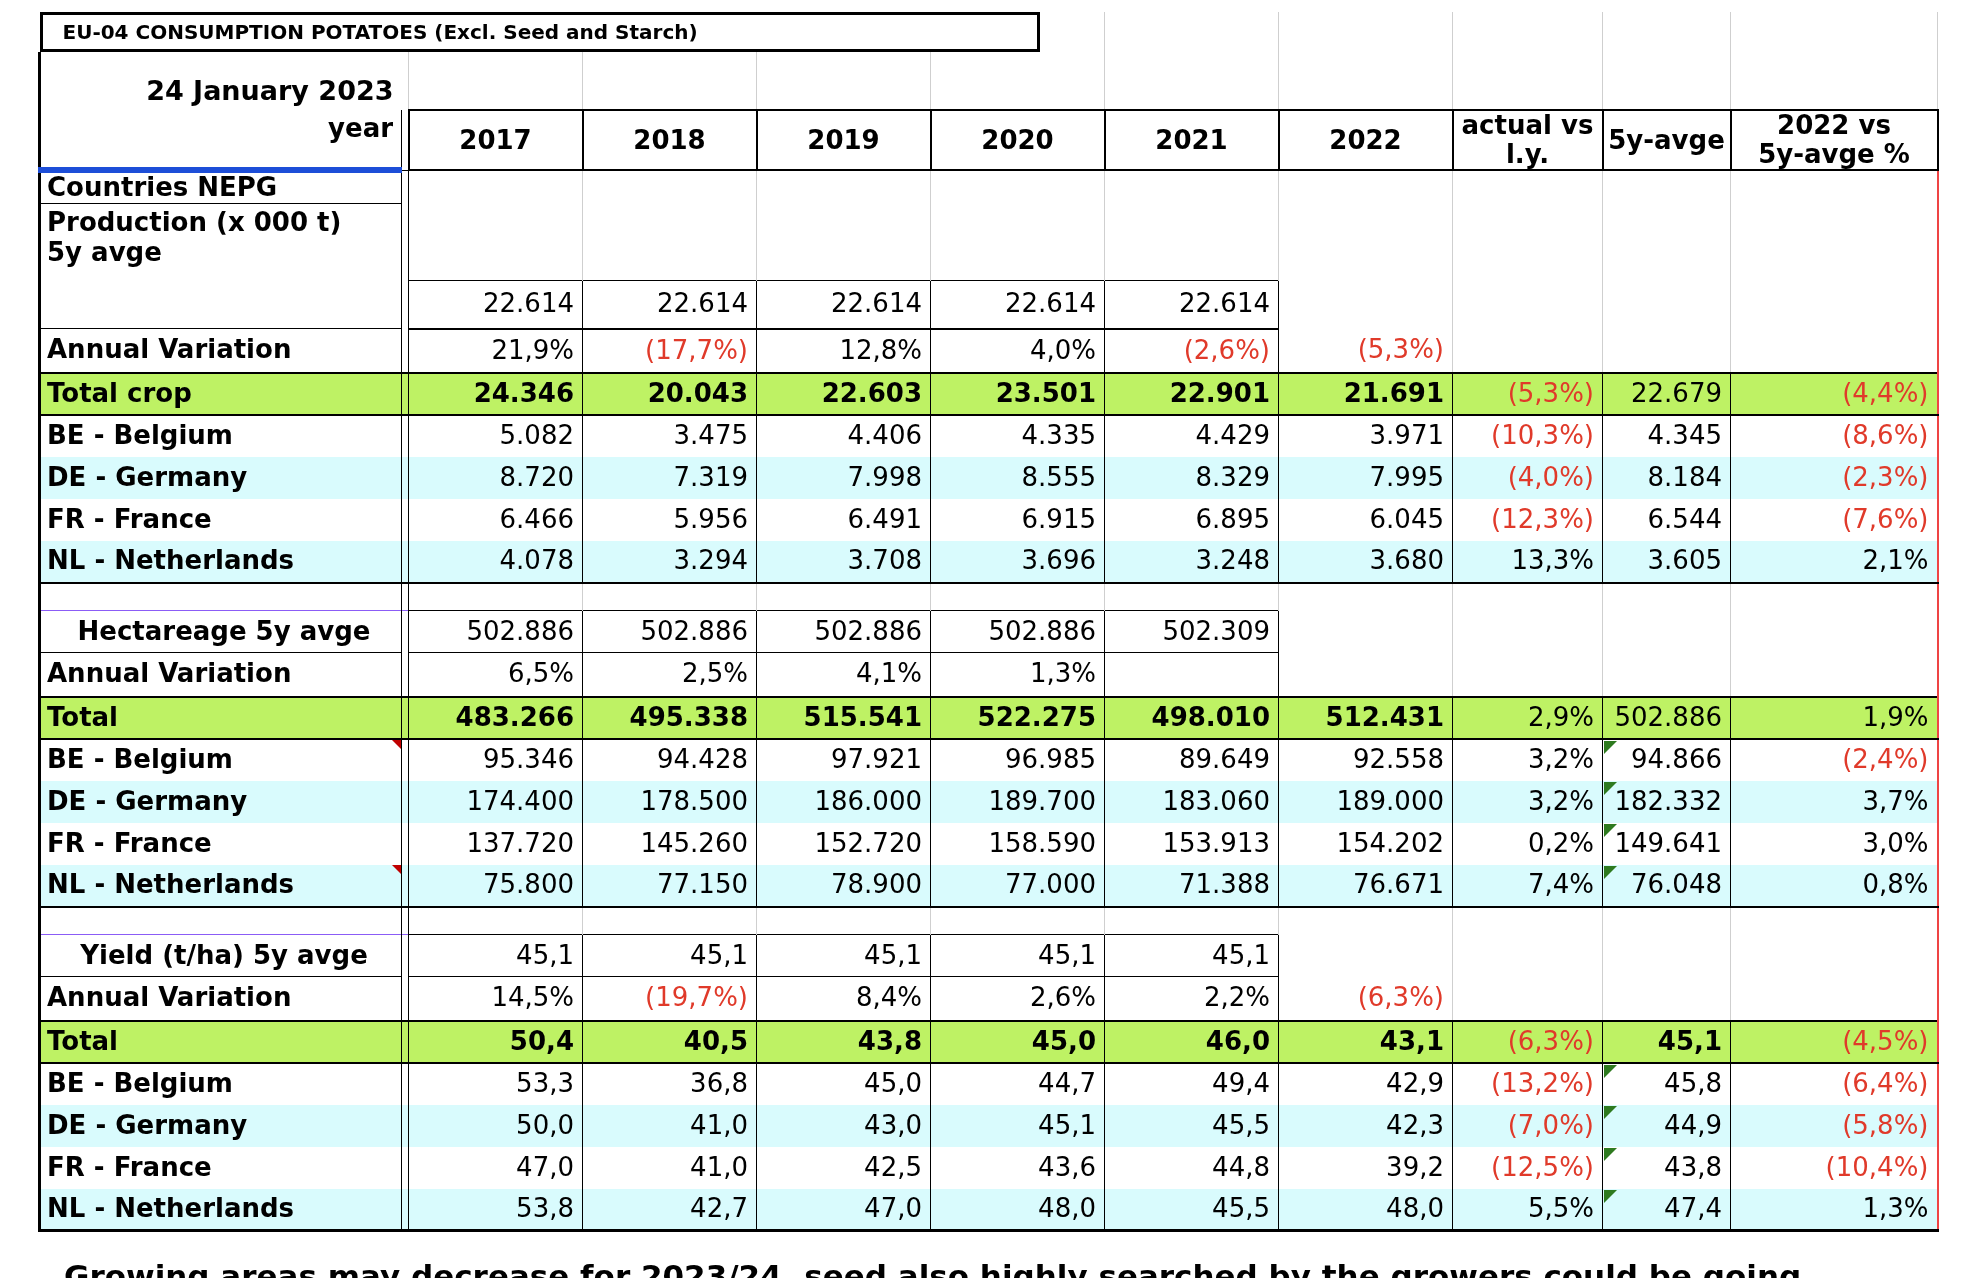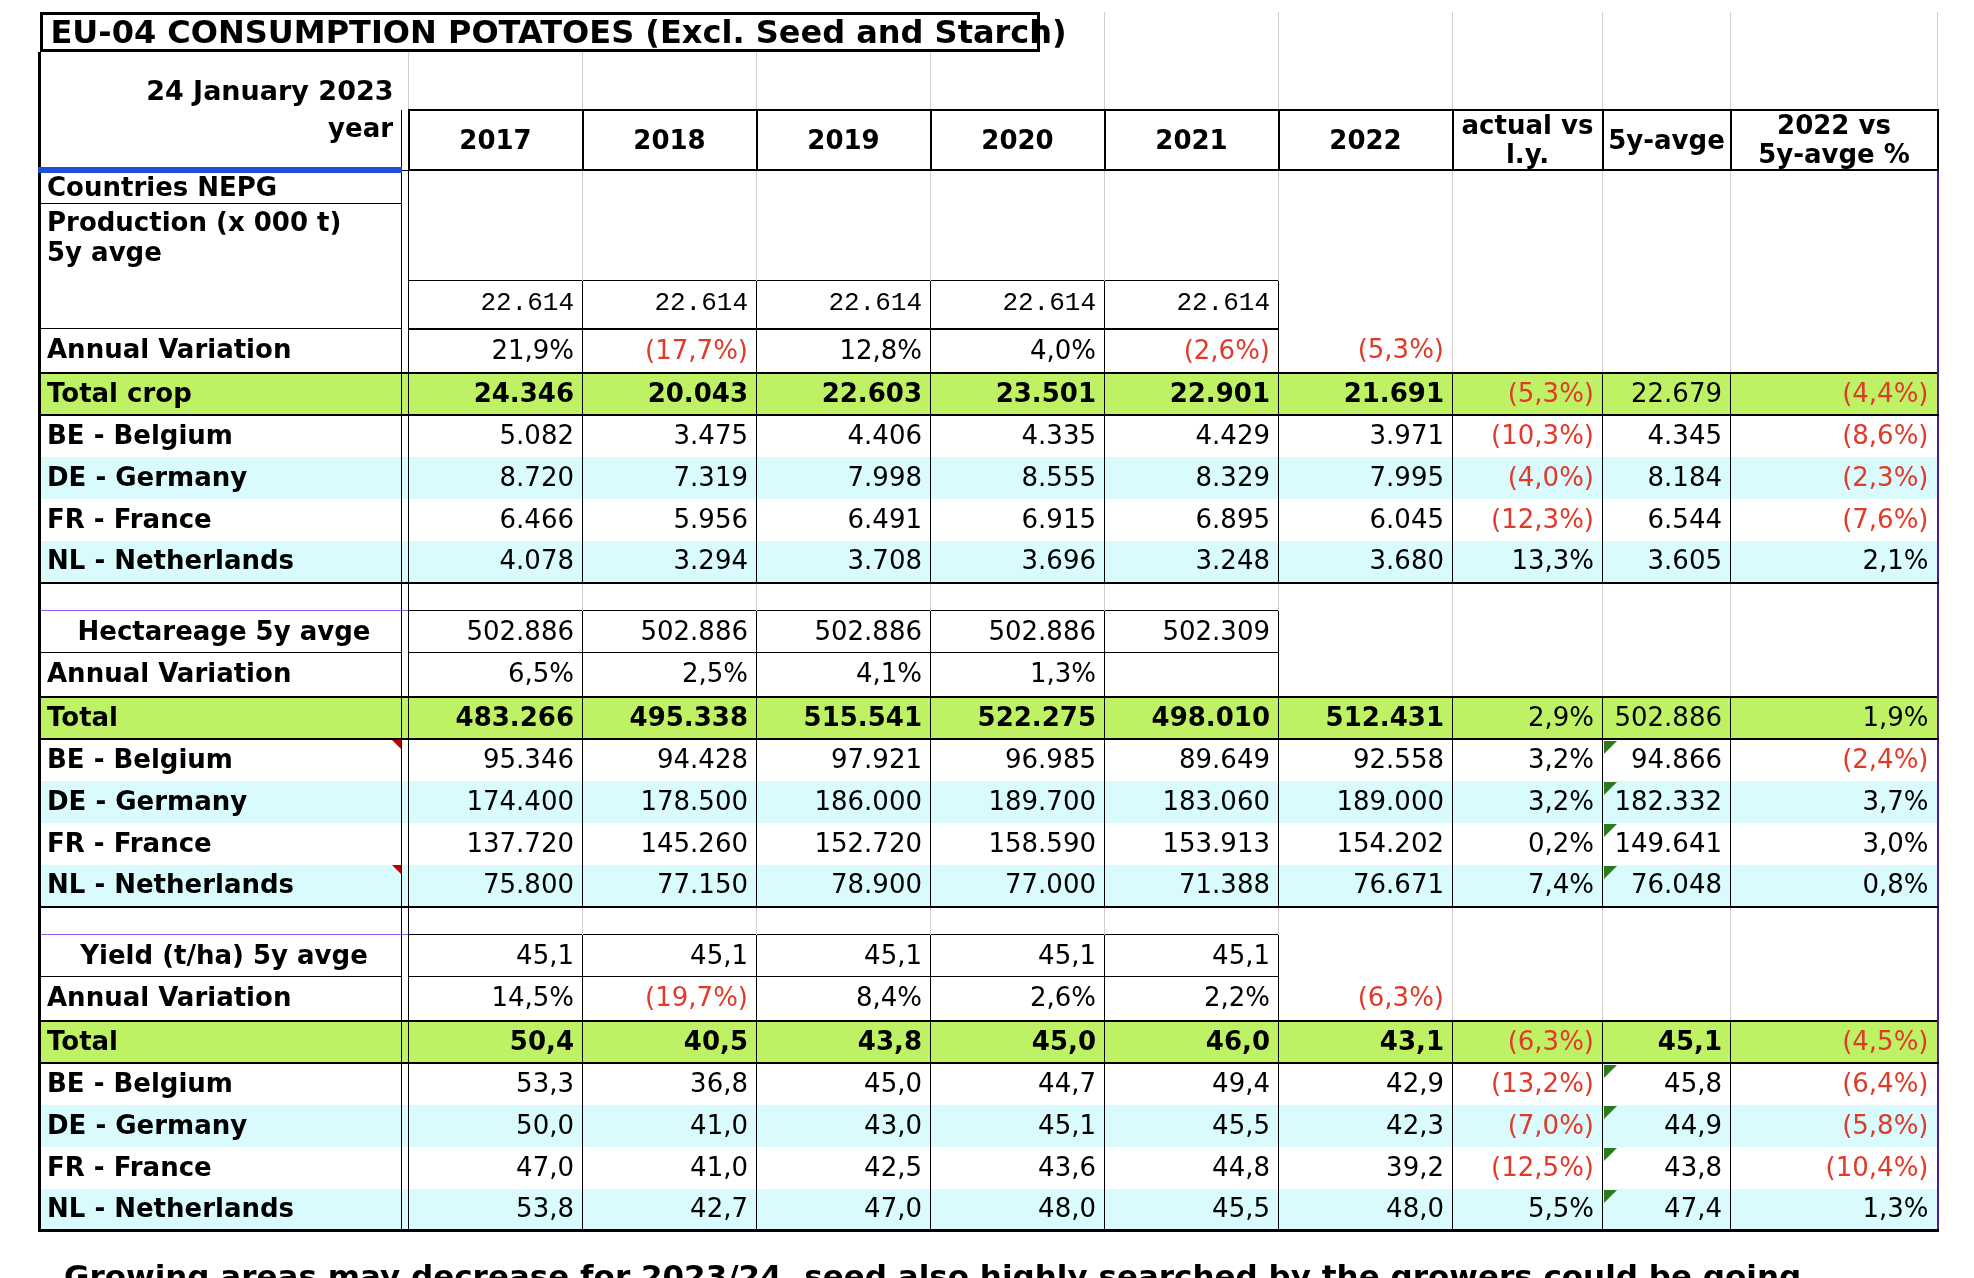--- a/index.html
+++ b/index.html
@@ -18,29 +18,29 @@
   .gl{border-left:1px solid #cfcfcf;}
   .gr{border-right:1px solid #cfcfcf;}
   .gbb{border-bottom:1px solid #cfcfcf;}
   .bk{border-left:1px solid #000;}
   .bandc{border:1px solid #000;}
   .bt1{border-top:1px solid #8b5cf6;text-align:center;}
   .bb1{border-bottom:1px solid #000;}
   .bt2{border-top:2px solid #000;}
   .bb2{border-bottom:2px solid #000;}
   .bb3{border-bottom:3px solid #000;}
-  .rt2{border-right:2px solid #4c1d95;}
+  .rt2{border-right:2px solid #ef4444;}
   .neg{color:#e03a2a;}
   .bold{font-weight:bold;}
   .green{background:#bef264;}
   .cyan{background:#d9fbfd;}
   .hdr{font-weight:bold;text-align:center;border:2px solid #000;font-size:26px;line-height:1.12;white-space:pre-line;}
   .titlebox{
     width:1000px;height:40px;box-sizing:border-box;border:3px solid #000;
-    font-size:32px;font-weight:bold;display:flex;align-items:center;padding-left:8px;
+    font-size:20px;font-weight:bold;display:flex;align-items:center;padding-left:20px;
   }
   .tri{position:relative;}
   .tri::before{content:"";position:absolute;left:1px;top:1px;width:0;height:0;
     border-top:13px solid #2e7a1f;border-right:13px solid transparent;}
   .rmark{position:relative;}
   .rmark::after{content:"";position:absolute;right:0;top:0;width:0;height:0;
     border-top:9px solid #c00000;border-left:9px solid transparent;}
   .footer{position:absolute;left:64px;top:1254px;height:24px;overflow:hidden;
     font-size:31px;line-height:44px;font-weight:700;white-space:nowrap;}
 </style>
@@ -120,21 +120,21 @@
         <td class="gl"></td>
         <td class="gl"></td>
         <td class="gl"></td>
         <td class="gl"></td>
         <td class="gl"></td>
         <td class="gl"></td>
         <td class="gl"></td>
         <td class="gl"></td>
         <td class="gl rt2"></td>
       </tr>
-      <tr style="height: 48px; font-family: Liberation Mono, monospace;">
+      <tr style="height: 48px;">
         <td class="num bandc bb2">22.614</td>
         <td class="num bandc bb2">22.614</td>
         <td class="num bandc bb2">22.614</td>
         <td class="num bandc bb2">22.614</td>
         <td class="num bandc bb2">22.614</td>
         <td class="num gl"></td>
         <td class="num gl"></td>
         <td class="num gl"></td>
         <td class="num gl rt2"></td>
       </tr>

